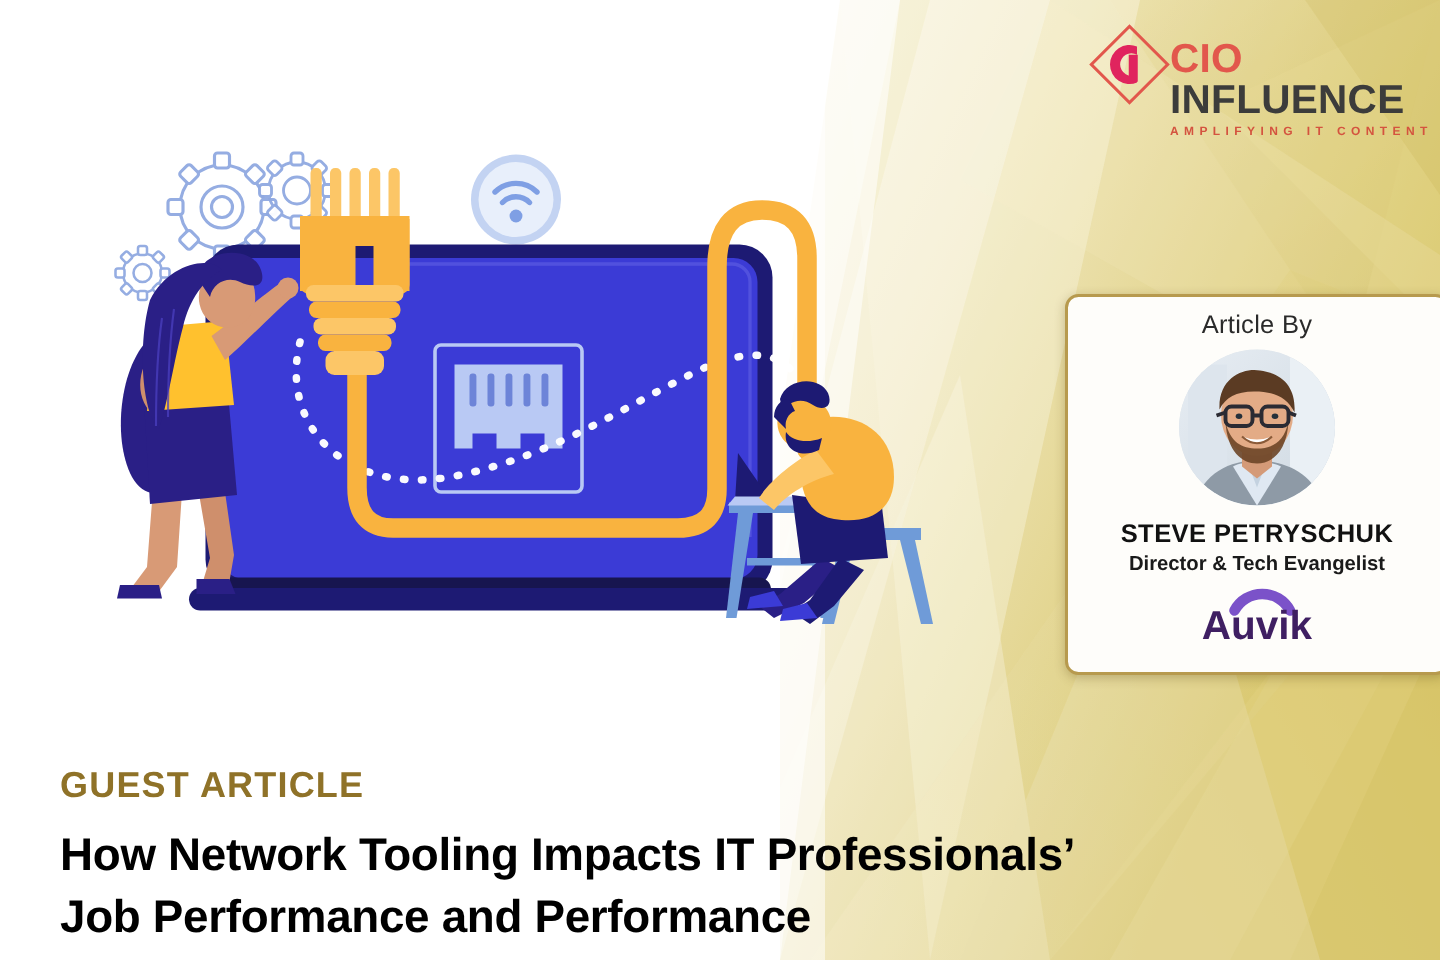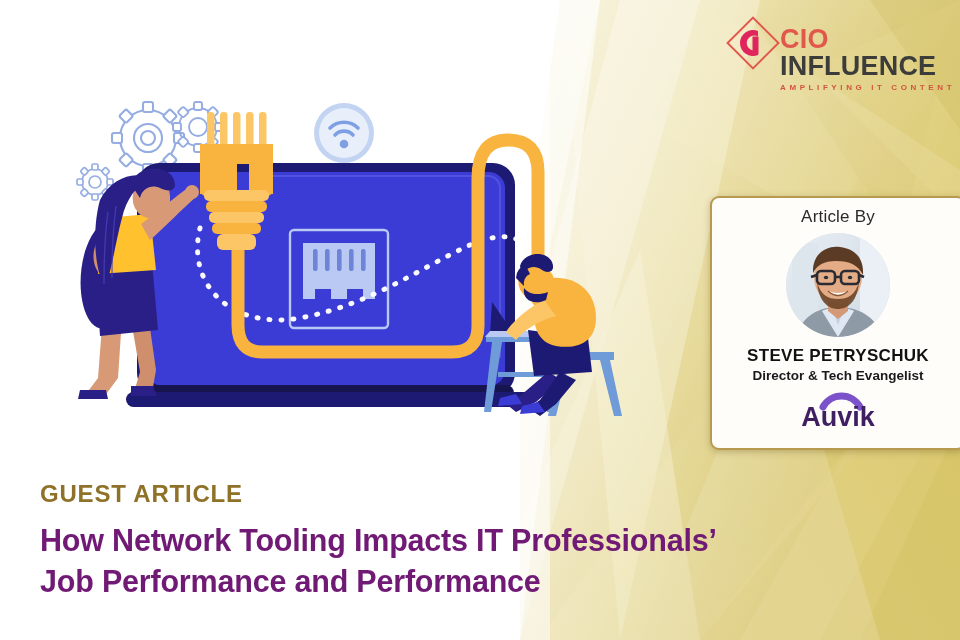--- a/index.html
+++ b/index.html
@@ -36,29 +36,29 @@
     text-align:center; font-weight:bold; font-size:17px; color:#111;
     letter-spacing:.3px; margin-top:9px; white-space:nowrap;
   }
   #author-role {
     text-align:center; font-weight:bold; font-size:13.5px; color:#1a1a1a;
     margin-top:2px; white-space:nowrap;
   }
   #brand-logo { margin-top:5px; text-align:center; }
 
   
-  #headline-block { position:absolute; left:40px; top:480px; width:850px; }
+  #headline-block { position:absolute; left:40px; top:510px; width:850px; }
   #eyebrow {
     font-weight:bold; font-size:24px; letter-spacing:.8px;
     color:#8f7228; text-transform:uppercase;
     font-family:"Liberation Sans", sans-serif;
   }
   #headline {
     margin-top:12px; font-weight:bold; font-size:30.5px; line-height:1.35;
-    color:#701a75; letter-spacing:-0.2px; max-width:840px;
+    color:#000000; letter-spacing:-0.2px; max-width:840px;
   }
   #headline .l { display:block; }
 </style>
 </head>
 <body>
 
 <div id="stage">
 
   <div class="layer">
     <svg class="bg-svg" width="960" height="640" viewBox="0 0 960 640" xmlns="http://www.w3.org/2000/svg">

